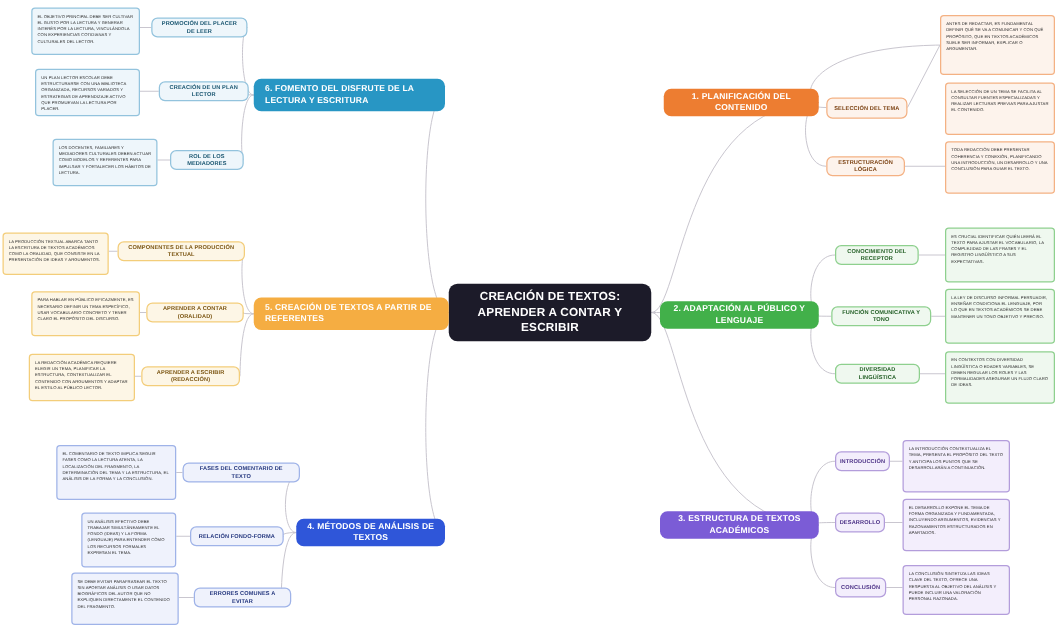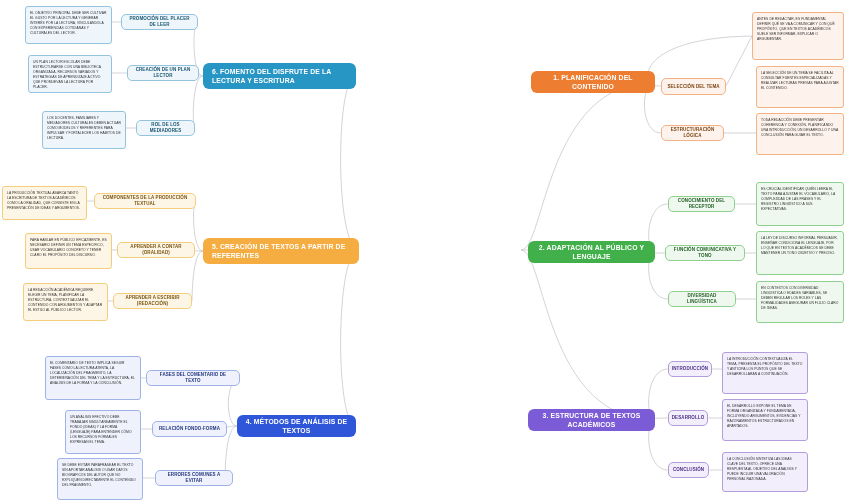--- a/index.html
+++ b/index.html
@@ -113,20 +113,23 @@
 
       <path d="M203 76 C192 76 192 22 198 22"></path>
       <path d="M203 76 C192 76 192 73 199 73"></path>
       <path d="M203 76 C192 76 192 128 195 128"></path>
       <path d="M121 22 L112 22"></path>
       <path d="M127 73 L112 73"></path>
       <path d="M136 128 L126 128"></path>
     </g>
   </svg>
 
+  <div class="node central" style="left:359px; top:227px; width:162px; height:46px;">
+    <span>CREACIÓN DE TEXTOS: APRENDER A CONTAR Y ESCRIBIR</span>
+  </div>
 
   <div class="t-orange">
     <div class="node branch" style="left:531px; top:71px; width:124px; height:22px; background:#ed7d31;">
       <span>1. PLANIFICACIÓN DEL CONTENIDO</span>
     </div>
 
     <div class="node sub" style="left:661px; top:78px; width:65px; height:17px;">
       <span>SELECCIÓN DEL TEMA</span>
     </div>
     <div class="node sub" style="left:661px; top:125px; width:63px; height:16px;">

